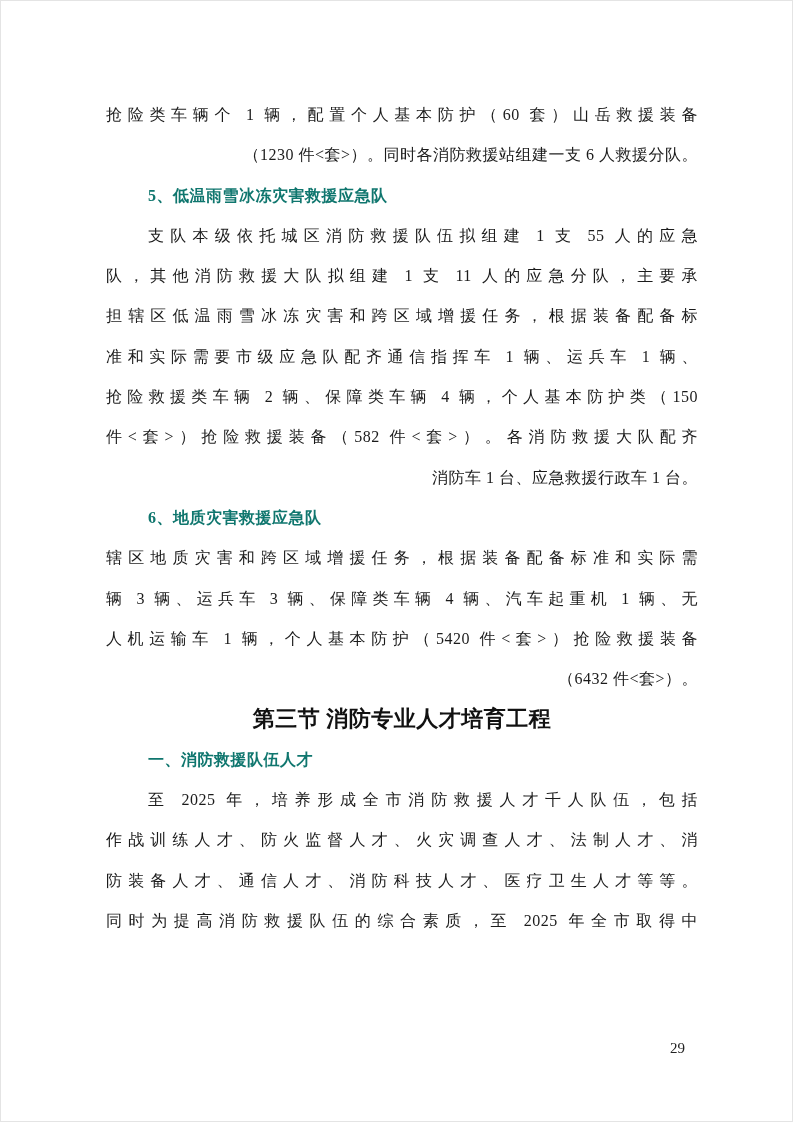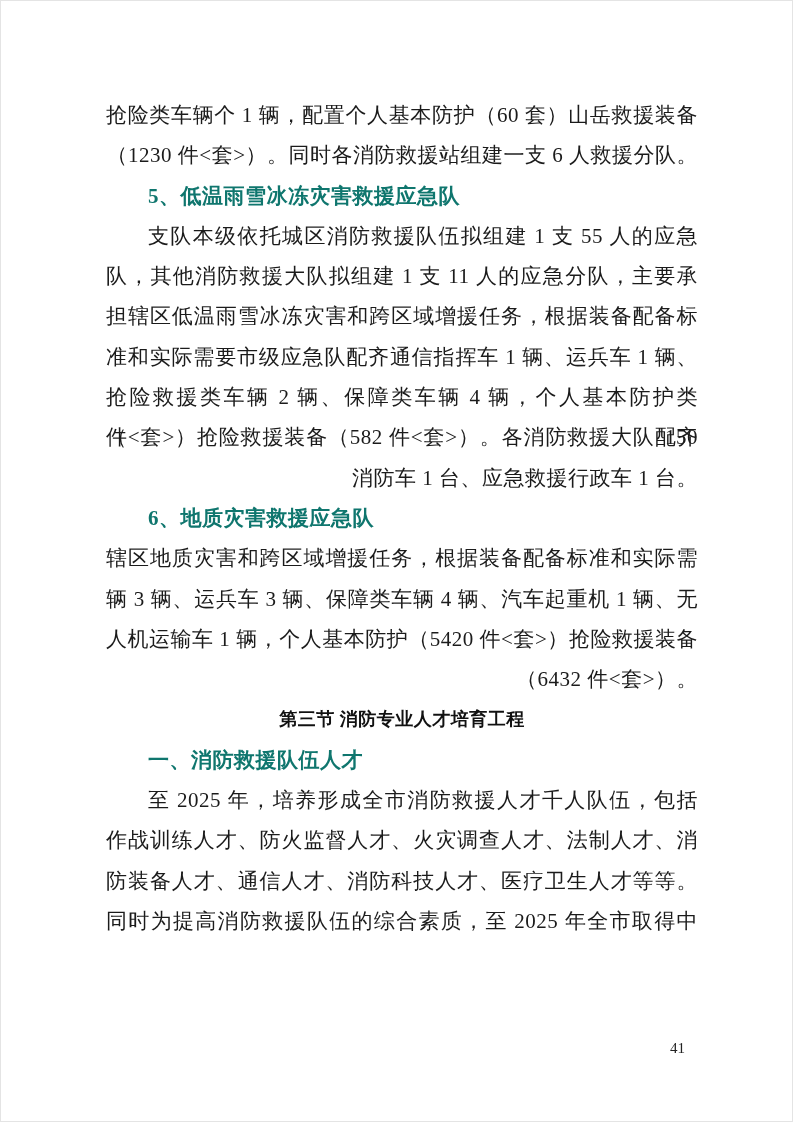--- a/index.html
+++ b/index.html
@@ -19,21 +19,21 @@
   }
   .content {
     position: absolute;
     top: 95px;
     left: 106px;
     width: 592px;
   }
   .line {
     height: 40.3px;
     line-height: 40.3px;
-    font-size: 21px;
+    font-size: 16px;
     white-space: nowrap;
     letter-spacing: 0.5px;
   }
   
   .line.body {
     white-space: normal;
     text-align: justify;
     text-align-last: justify;
     text-justify: inter-character;
   }
@@ -50,21 +50,21 @@
     text-justify: inter-character;
   }
   .line.heading {
     padding-left: 42px;
     font-weight: bold;
     color: #0f766e;
   }
   .line.section {
     text-align: center;
     font-weight: bold;
-    font-size: 18px;
+    font-size: 22px;
     color: #111111;
   }
   .page-number {
     position: absolute;
     top: 1038px;
     right: 108px;
     font-size: 15px;
     line-height: 20px;
     color: #222222;
     font-family: "Liberation Serif", "DejaVu Serif", serif;
@@ -90,14 +90,14 @@
       <div class="line body">辆 3 辆、运兵车 3 辆、保障类车辆 4 辆、汽车起重机 1 辆、无</div>
       <div class="line body">人机运输车 1 辆，个人基本防护（5420 件&lt;套&gt;）抢险救援装备</div>
       <div class="line body-end">（6432 件&lt;套&gt;）。</div>
       <div class="line section">第三节 消防专业人才培育工程</div>
       <div class="line heading">一、消防救援队伍人才</div>
       <div class="line body-indent">至 2025 年，培养形成全市消防救援人才千人队伍，包括</div>
       <div class="line body">作战训练人才、防火监督人才、火灾调查人才、法制人才、消</div>
       <div class="line body">防装备人才、通信人才、消防科技人才、医疗卫生人才等等。</div>
       <div class="line body">同时为提高消防救援队伍的综合素质，至 2025 年全市取得中</div>
     </div>
-  <div class="page-number">41</div>
+  <div class="page-number">29</div>
 </div>
 
 </body></html>

